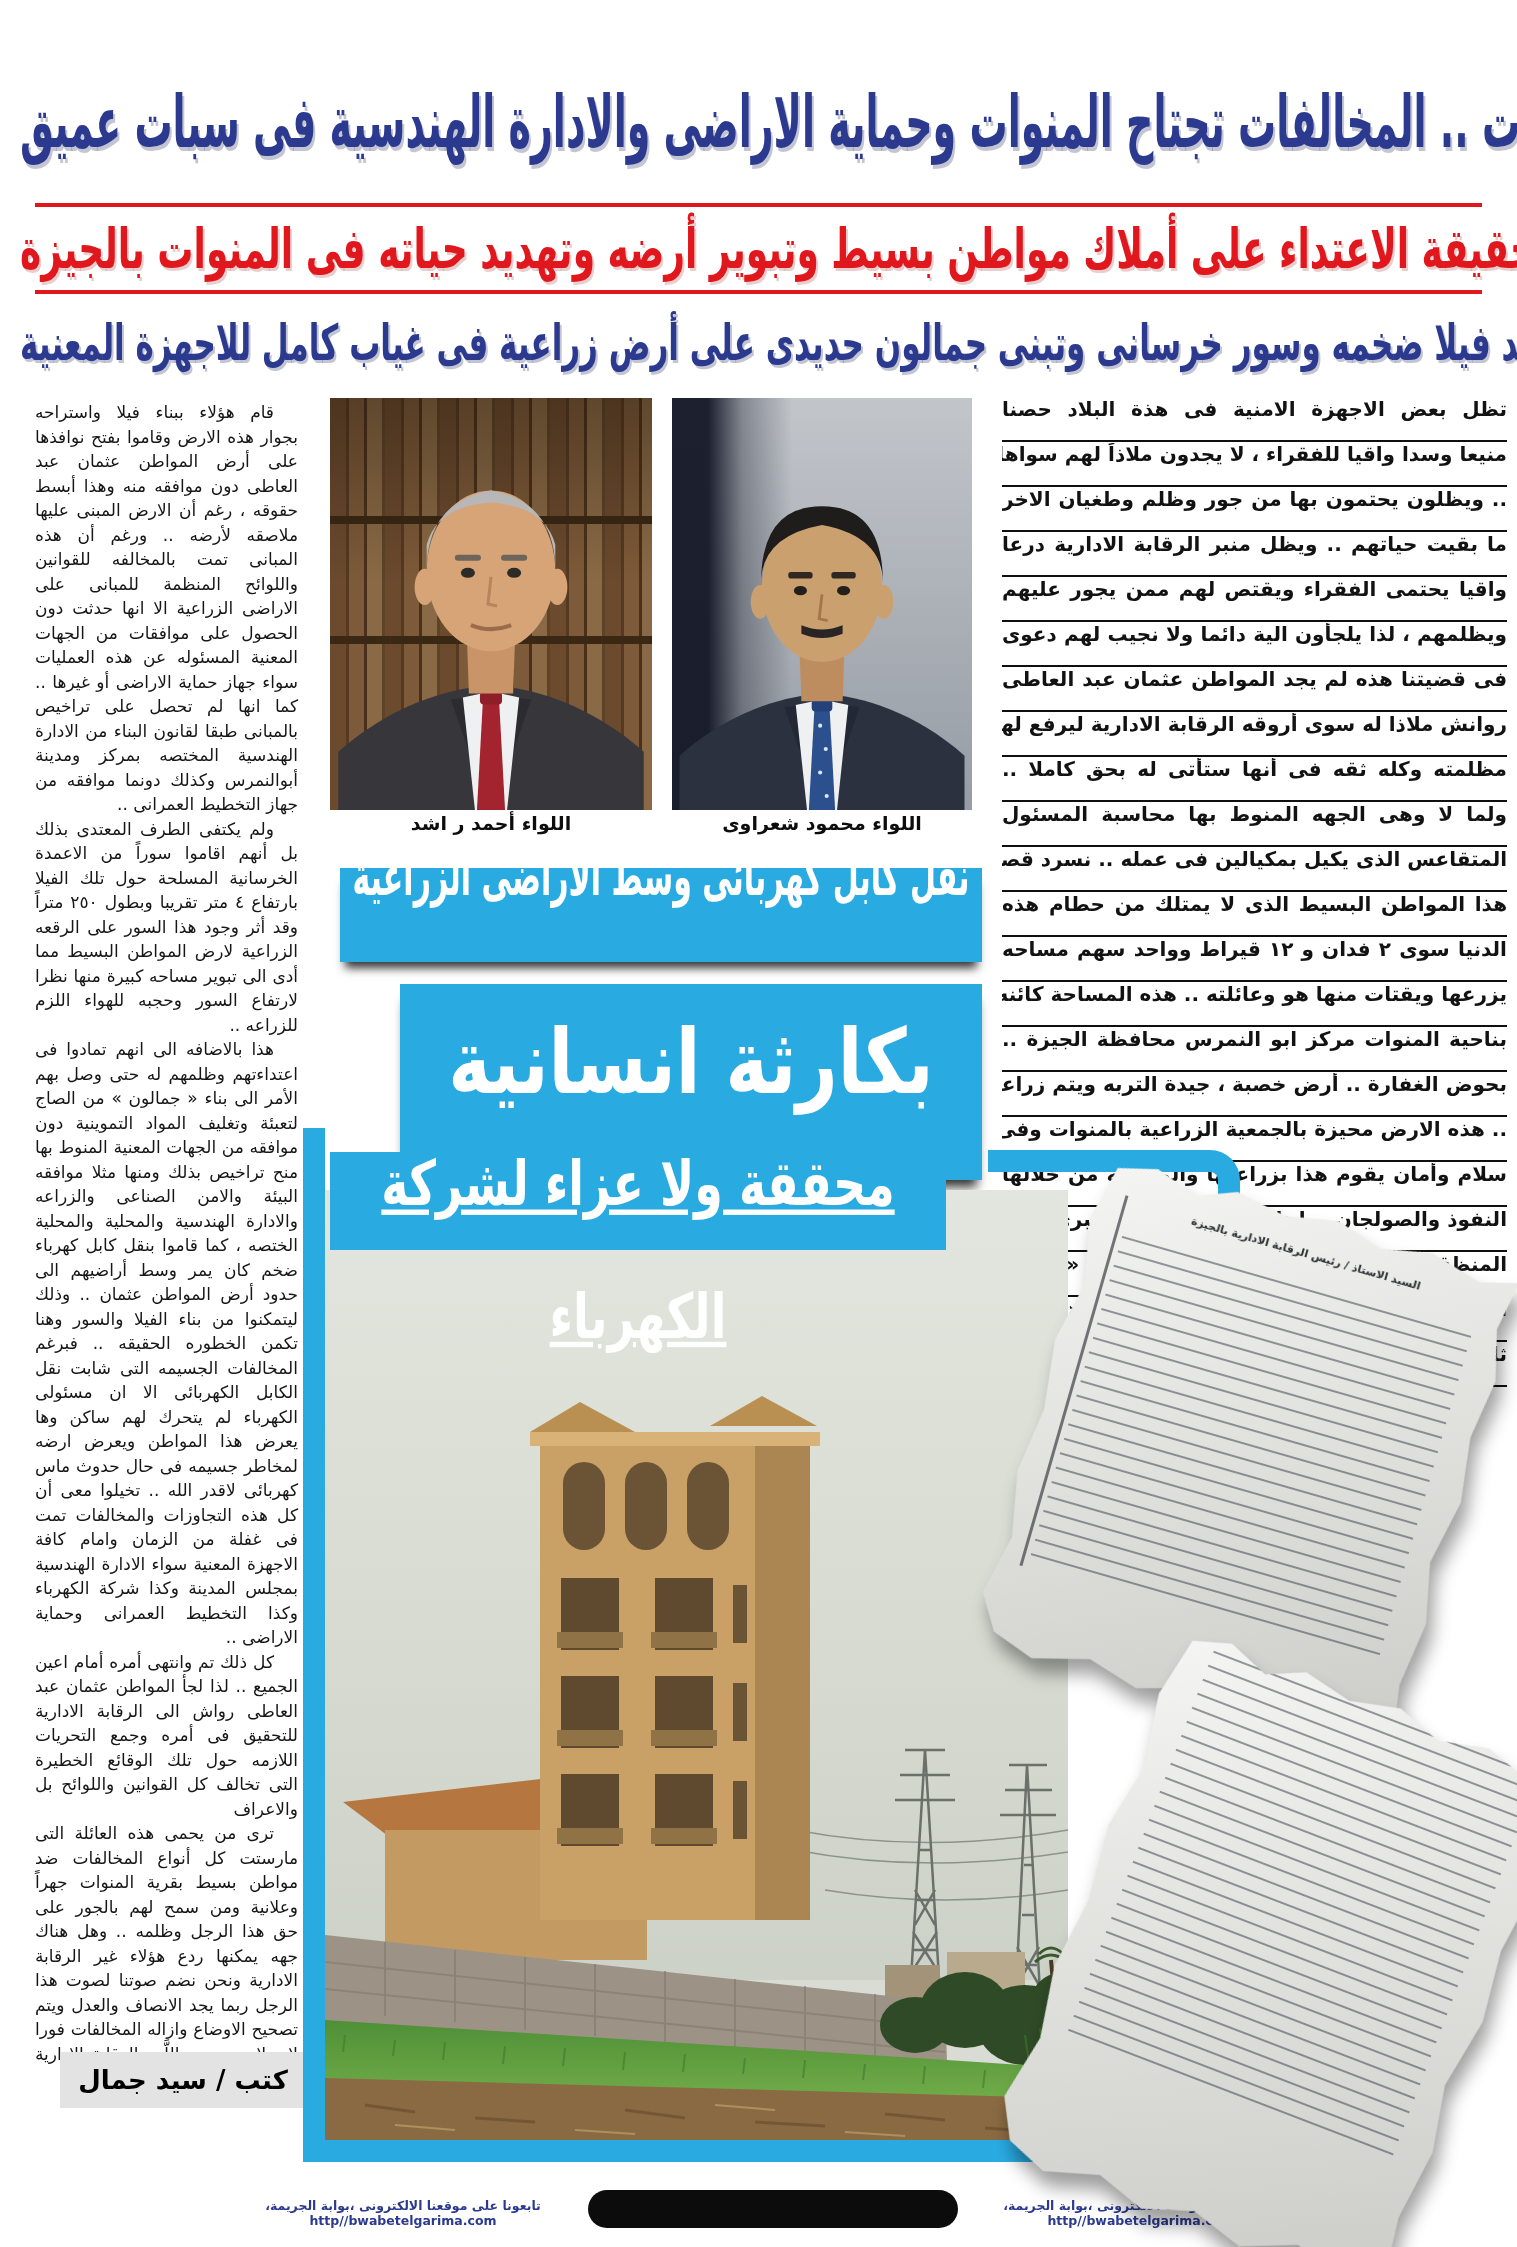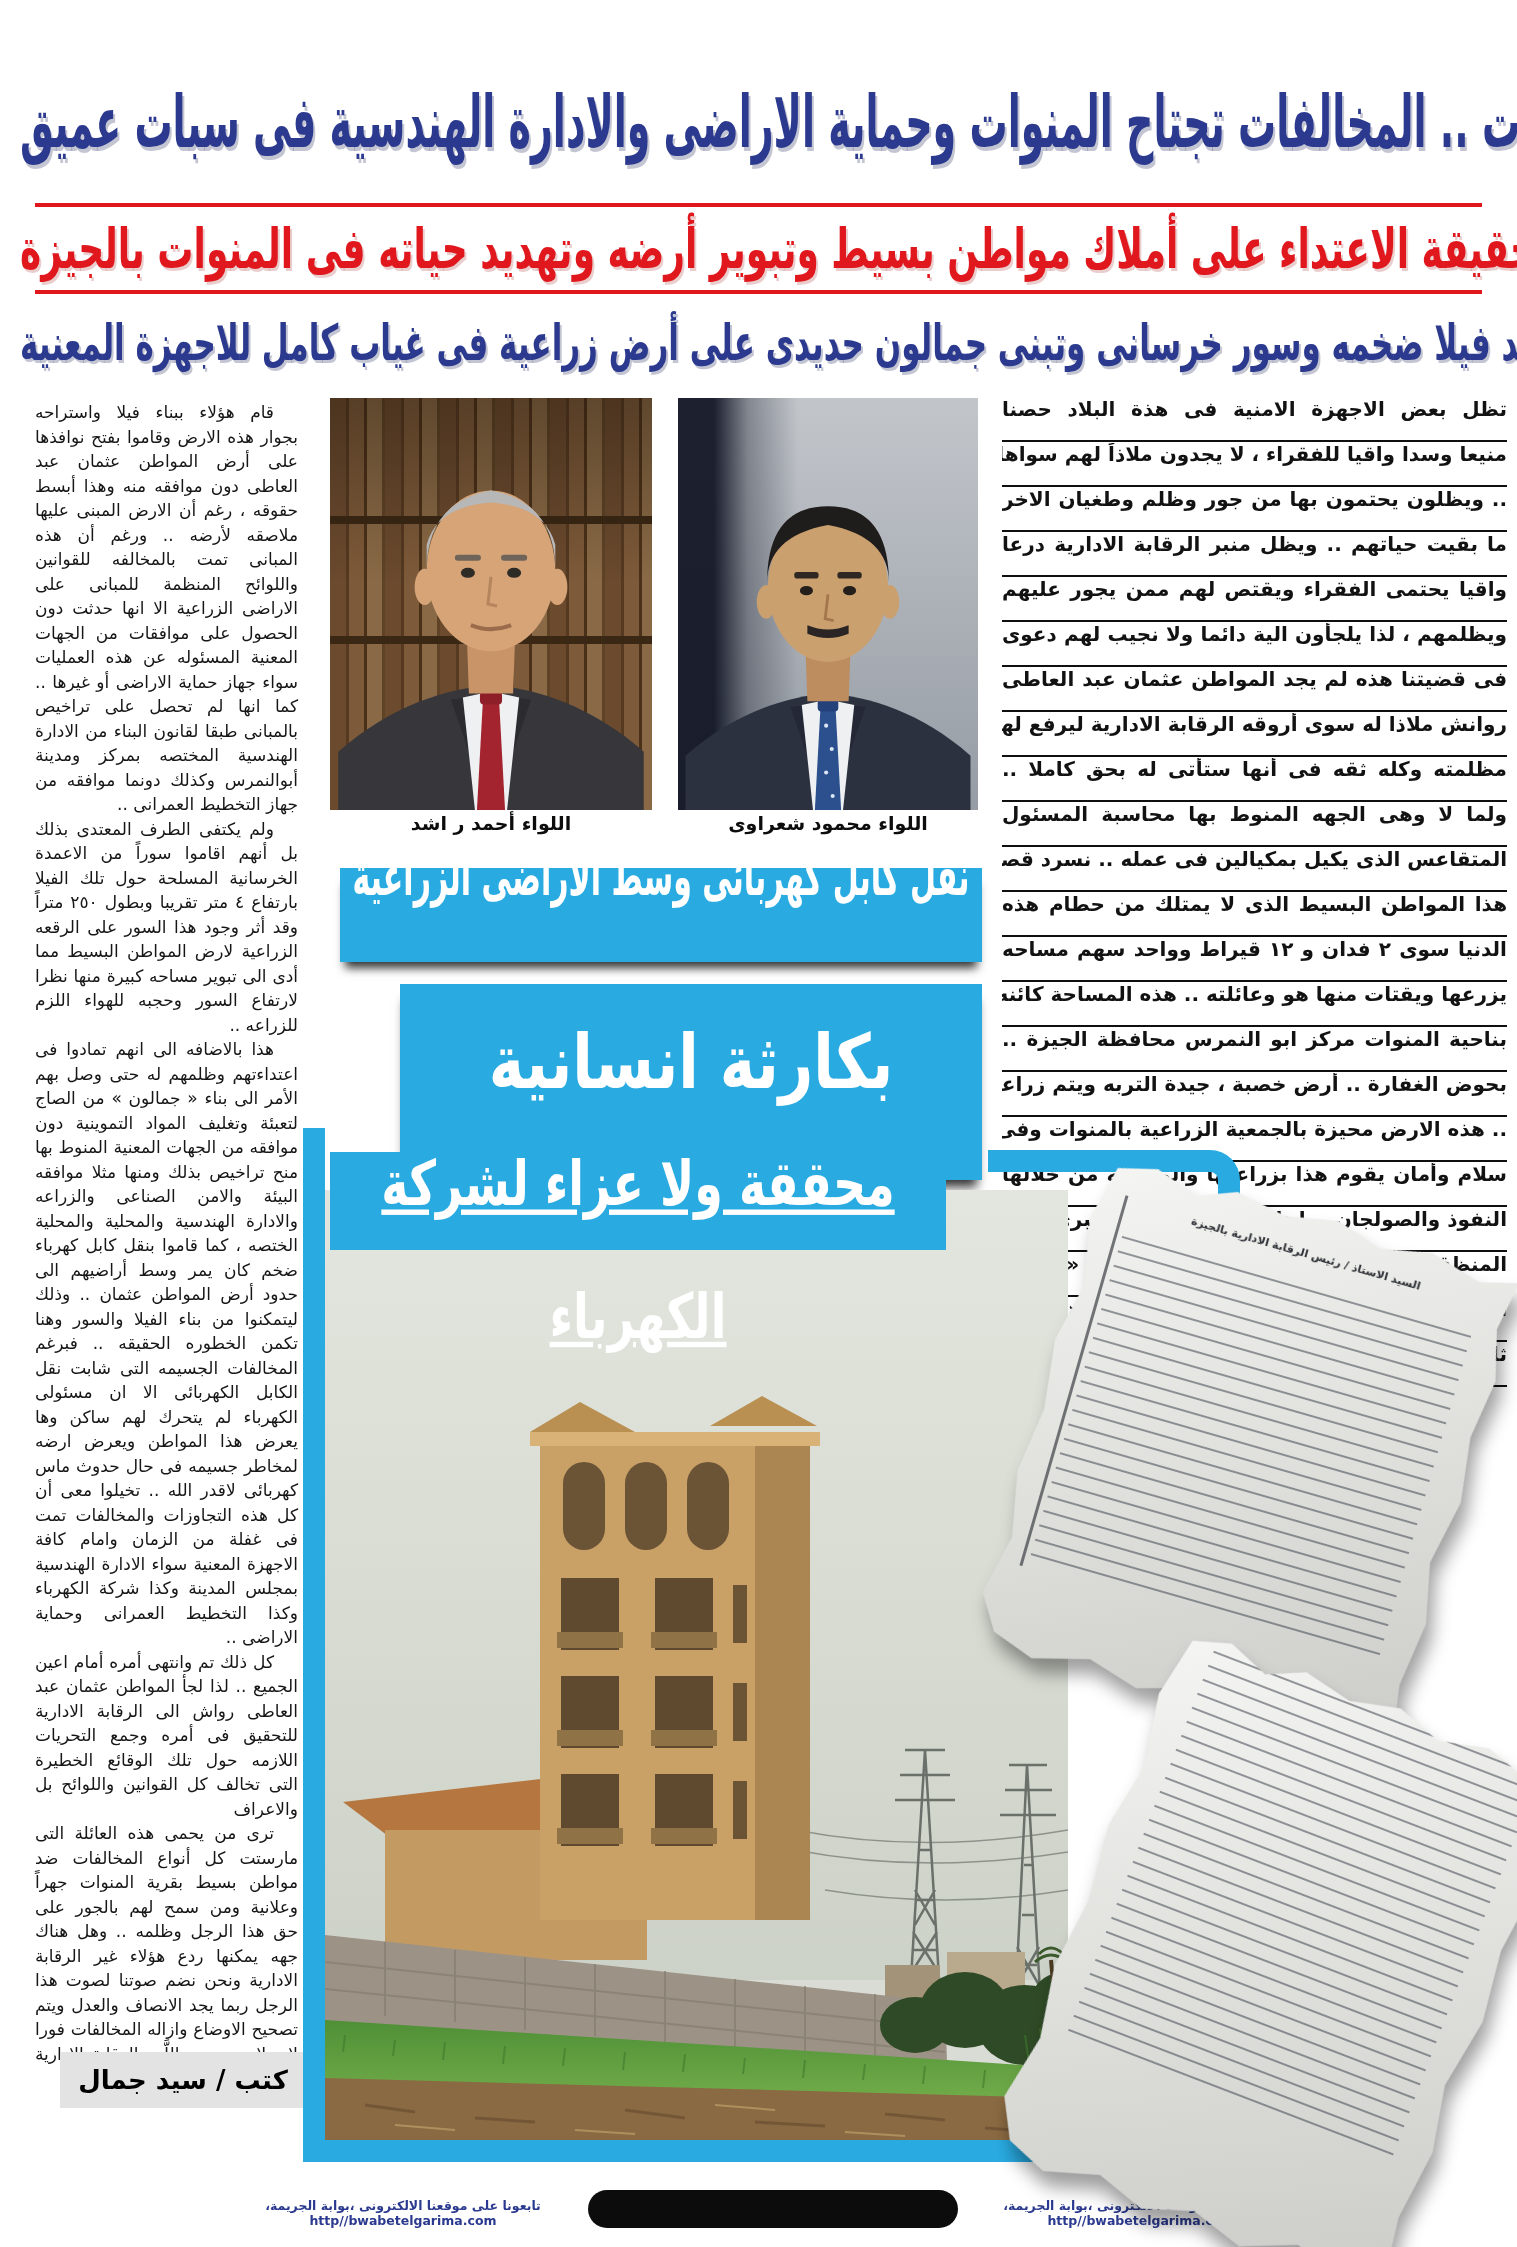--- a/index.html
+++ b/index.html
@@ -22,40 +22,40 @@
   .rule1{top:203px;}
   .rule2{top:290px;}
 
   
   .intro{position:absolute;left:1002px;top:398px;width:505px;direction:rtl;}
   .intro-line{font-weight:bold;font-size:20px;line-height:22px;color:var(--ink);
     padding-bottom:20px;border-bottom:2px solid #0f0f0f;margin-bottom:1px;
     text-align:justify;text-align-last:justify;white-space:nowrap;overflow:hidden;}
 
   
-  .portraits{position:absolute;left:330px;top:398px;width:656px;display:flex;gap:26px;}
+  .portraits{position:absolute;left:330px;top:398px;width:656px;display:flex;gap:20px;}
   .portraits figure{margin:0;}
   .fig1{width:322px;}
   .fig2{width:300px;}
   .img-box{height:412px;position:relative;overflow:hidden;}
   .fig1 .img-box{background:
     linear-gradient(180deg, rgba(30,20,10,.40), rgba(30,20,10,0) 45%),
     linear-gradient(180deg, transparent 0 118px, #3a2714 118px 126px, transparent 126px 238px, #3a2714 238px 246px, transparent 246px),
     repeating-linear-gradient(90deg,#6b4a2e 0 16px,#553921 16px 19px,#7d5a39 19px 34px,#4a3018 34px 37px,#8a6a46 37px 52px,#5e4326 52px 55px);}
   .fig2 .img-box{background:
     linear-gradient(90deg, rgba(14,18,34,.92) 0 36px, rgba(14,18,34,.35) 70px, rgba(0,0,0,0) 120px),
     linear-gradient(180deg,#c2c6cb,#969ca4);}
   .img-box svg{position:absolute;left:0;bottom:0;width:100%;height:100%;}
   figcaption{height:27px;line-height:27px;text-align:center;font-size:19px;font-weight:bold;color:#0d0d0d;direction:rtl;}
 
   
   .banner{position:absolute;background:var(--cyan);color:#fff;font-weight:bold;text-align:center;direction:rtl;overflow:visible;}
   .banner>span{display:block;transform:scaleY(1.8);}
   .banner1{left:340px;top:868px;width:642px;height:94px;font-size:30px;line-height:94px;box-shadow:0 11px 9px -5px rgba(0,0,0,.8);}
-  .banner2{left:400px;top:984px;width:582px;height:196px;font-size:60px;line-height:156px;box-shadow:0 12px 10px -5px rgba(0,0,0,.8);}
+  .banner2{left:400px;top:984px;width:582px;height:196px;font-size:72px;line-height:156px;box-shadow:0 12px 10px -5px rgba(0,0,0,.8);}
   .banner2>span{transform:scaleY(1.25);}
   .banner3{left:330px;top:1152px;width:616px;height:98px;font-size:46px;line-height:98px;z-index:3;text-decoration:underline;}
   .banner3>span{transform:scaleY(1.35);}
 
   
   .col-left{position:absolute;left:35px;top:400px;width:263px;direction:rtl;font-size:17px;line-height:24.5px;text-align:justify;color:#161616;}
   .col-left p{margin:0;text-indent:24px;}
 
   
   .byline{position:absolute;left:60px;top:2052px;width:262px;height:56px;background:#e3e3e3;display:flex;align-items:center;}

